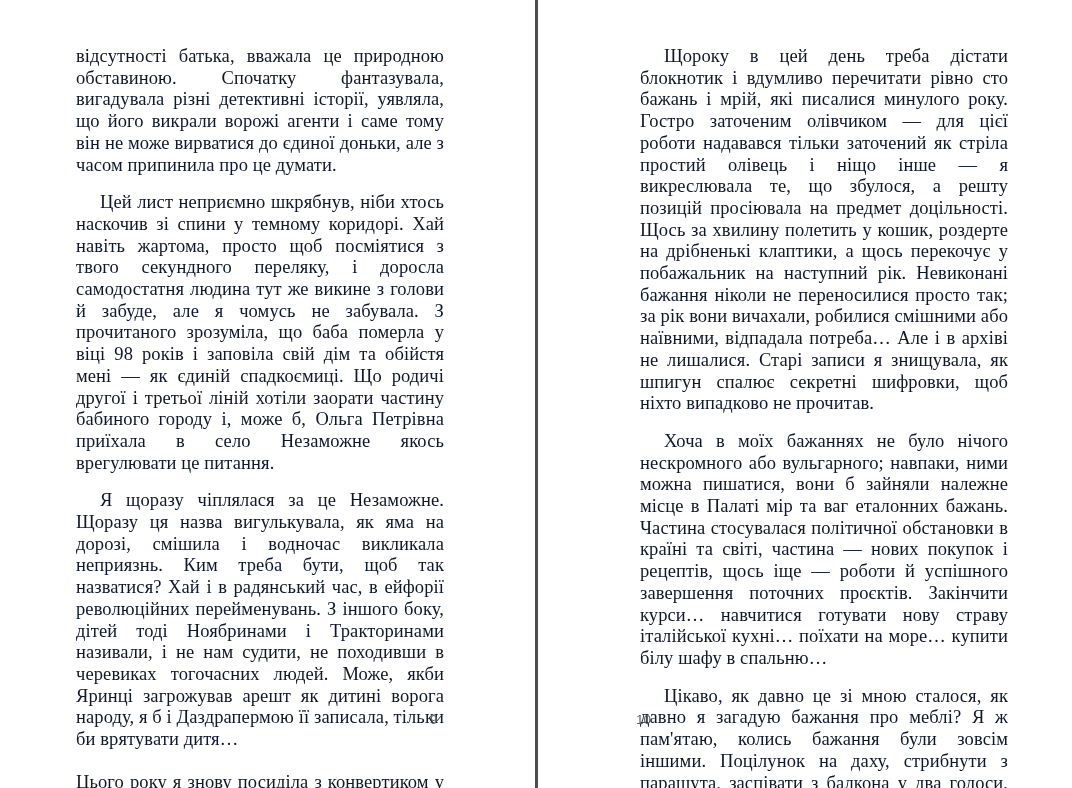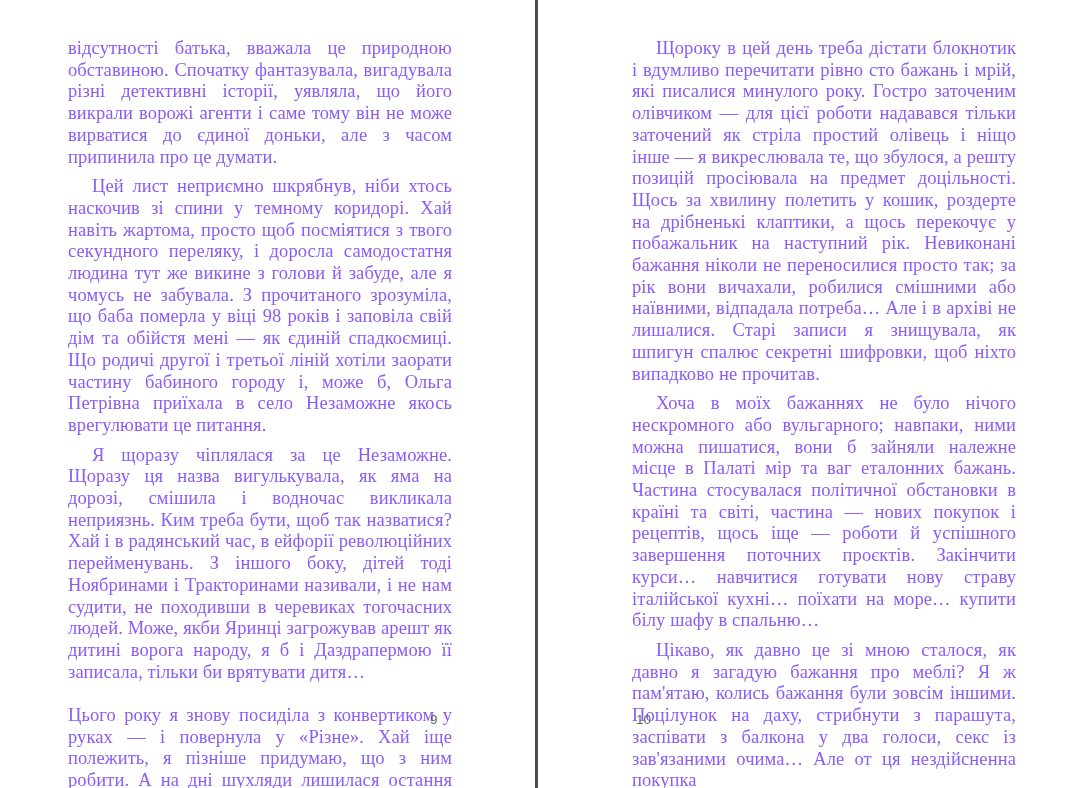--- a/index.html
+++ b/index.html
@@ -19,25 +19,25 @@
     inset: 0;
   }
   .page {
     position: absolute;
     top: 30px;
     width: 400px;
   }
   .page-left  { left: 60px;  }
   .page-right { left: 624px; }
   .para {
-    margin: 8px;
+    margin: 16px;
     font-size: 18.5px;
     line-height: 21.7px;
     text-align: justify;
-    color: #8b5cf6;
+    color: #0f172a;
     letter-spacing: 0.1px;
     hyphens: auto;
   }
   .para.indent { text-indent: 24px; font-family: Liberation Serif, serif; }
   .para.break-before { margin-top: 21.7px; }
   .gutter {
     position: absolute;
     left: 535px;
     top: 0;
     width: 3px;

